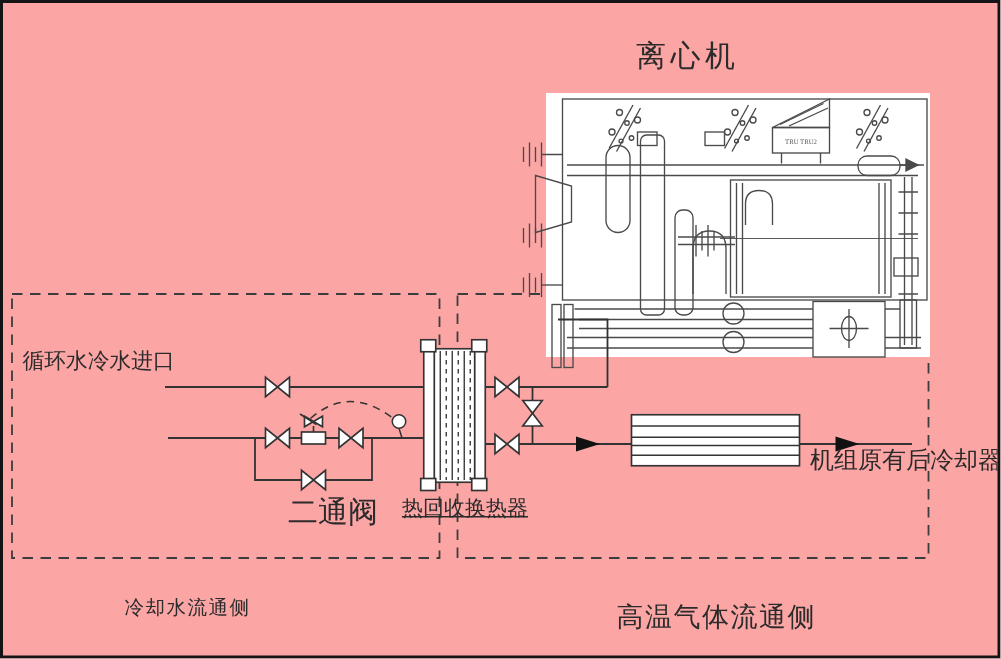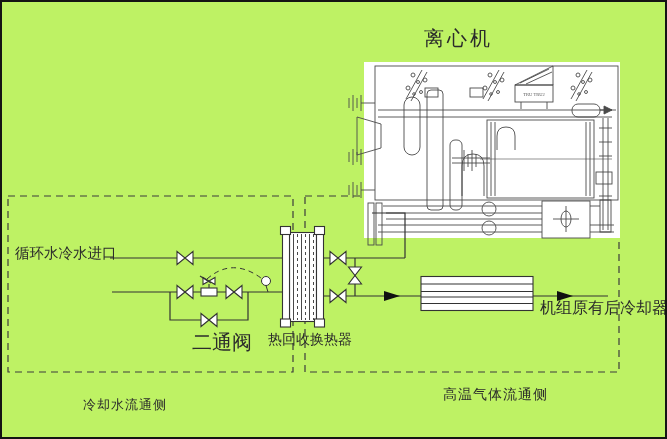--- a/index.html
+++ b/index.html
@@ -1,16 +1,16 @@
 <!DOCTYPE html>
 <html><head>
 <meta charset="utf-8">
 <style>
   html,body{margin:0;padding:0;background:#e8e8e8;}
-  #page{position:relative;width:663px;height:435px;background:#bef264;
+  #page{position:relative;width:663px;height:435px;background:#fca5a5;
         border:2px solid #141414;overflow:hidden;
         font-family:"Liberation Serif","DejaVu Serif",serif;}
   .lbl{position:absolute;color:#2b2b2b;white-space:nowrap;line-height:1.1;
        font-family:"Liberation Serif","DejaVu Serif",serif;}
   #diagram-svg{position:absolute;left:0;top:0;}
 </style>
 </head>
 <body>
 
 <div id="page">
@@ -203,25 +203,25 @@
       <circle cx="266" cy="281" r="4.5"></circle>
       <line x1="266" y1="285.5" x2="268" y2="292"></line>
     </g>
 
     <polygon points="384,291 400,296 384,301" fill="#111111"></polygon>
     <polygon points="557,291 573,296 557,301" fill="#111111"></polygon>
   </svg>
 
   <div class="lbl" style="left:422px;top:25px;font-size:20px;letter-spacing:3px;">离心机</div>
 
-  <div class="lbl" style="left:13px;top:244px;font-size:14.5px;">循环水冷水进口</div>
+  <div class="lbl" style="left:13px;top:232px;font-size:14.5px;">循环水冷水进口</div>
 
 
   <div class="lbl" style="left:190px;top:329px;font-size:20px;">二通阀</div>
 
-  <div class="lbl" style="left:266px;top:330px;font-size:14px;">热回收换热器</div>
+  <div class="lbl" style="left:266px;top:330px;font-size:14px;text-decoration:underline;">热回收换热器</div>
 
   <div class="lbl" style="left:538px;top:257px;font-size:16px;margin-top:40px;">机组原有后冷却器</div>
 
   <div class="lbl" style="left:81px;top:396px;font-size:13px;letter-spacing:1px;">冷却水流通侧</div>
 
-  <div class="lbl" style="left:409px;top:385px;font-size:14px;letter-spacing:1px;margin-left:32px;">高温气体流通侧</div>
+  <div class="lbl" style="left:409px;top:400px;font-size:18px;letter-spacing:1px;">高温气体流通侧</div>
 </div>
 
 </body></html>

